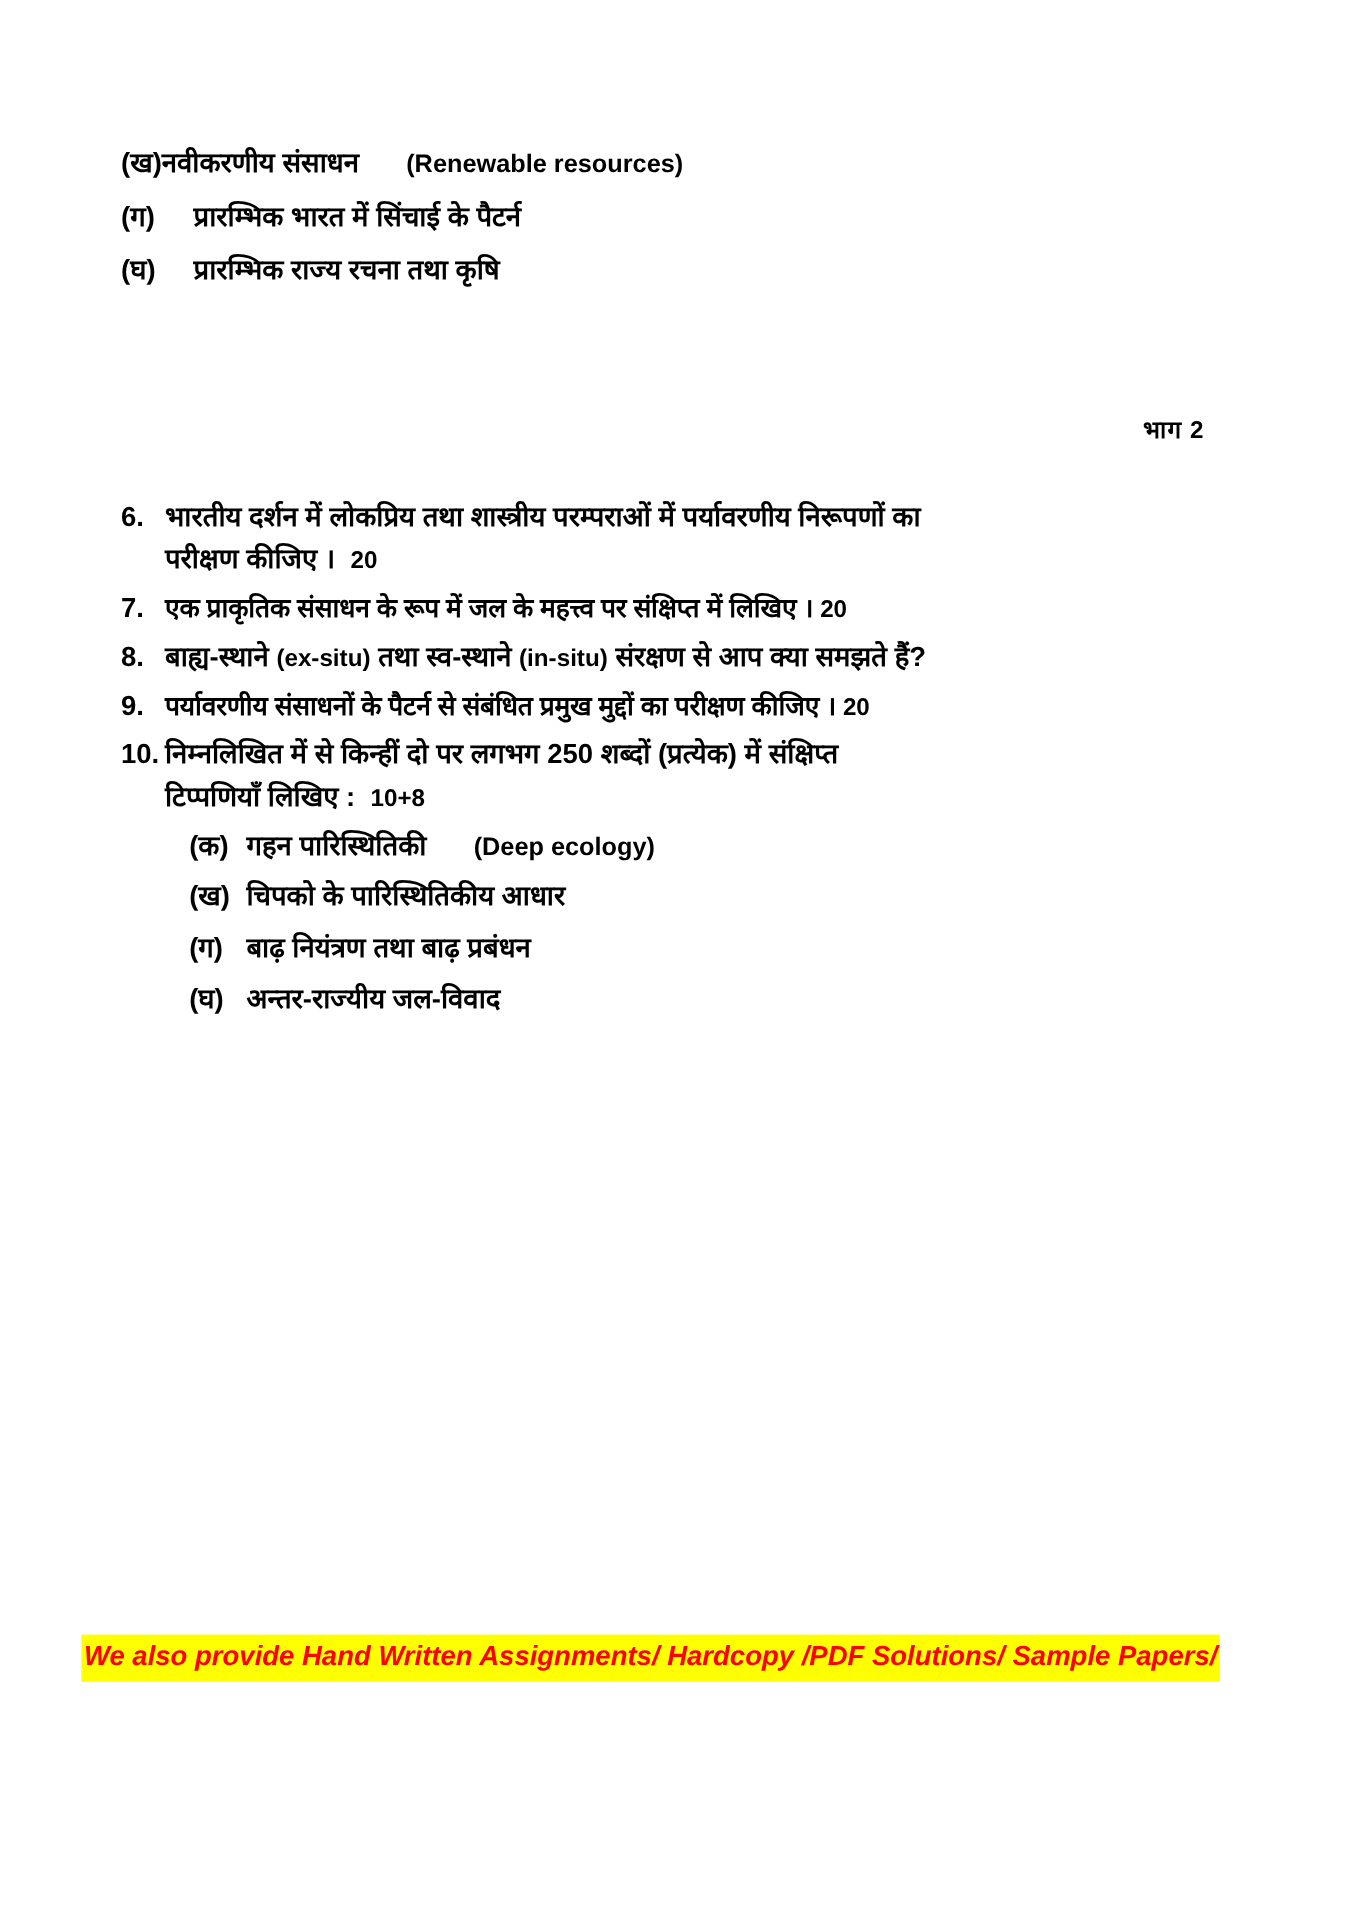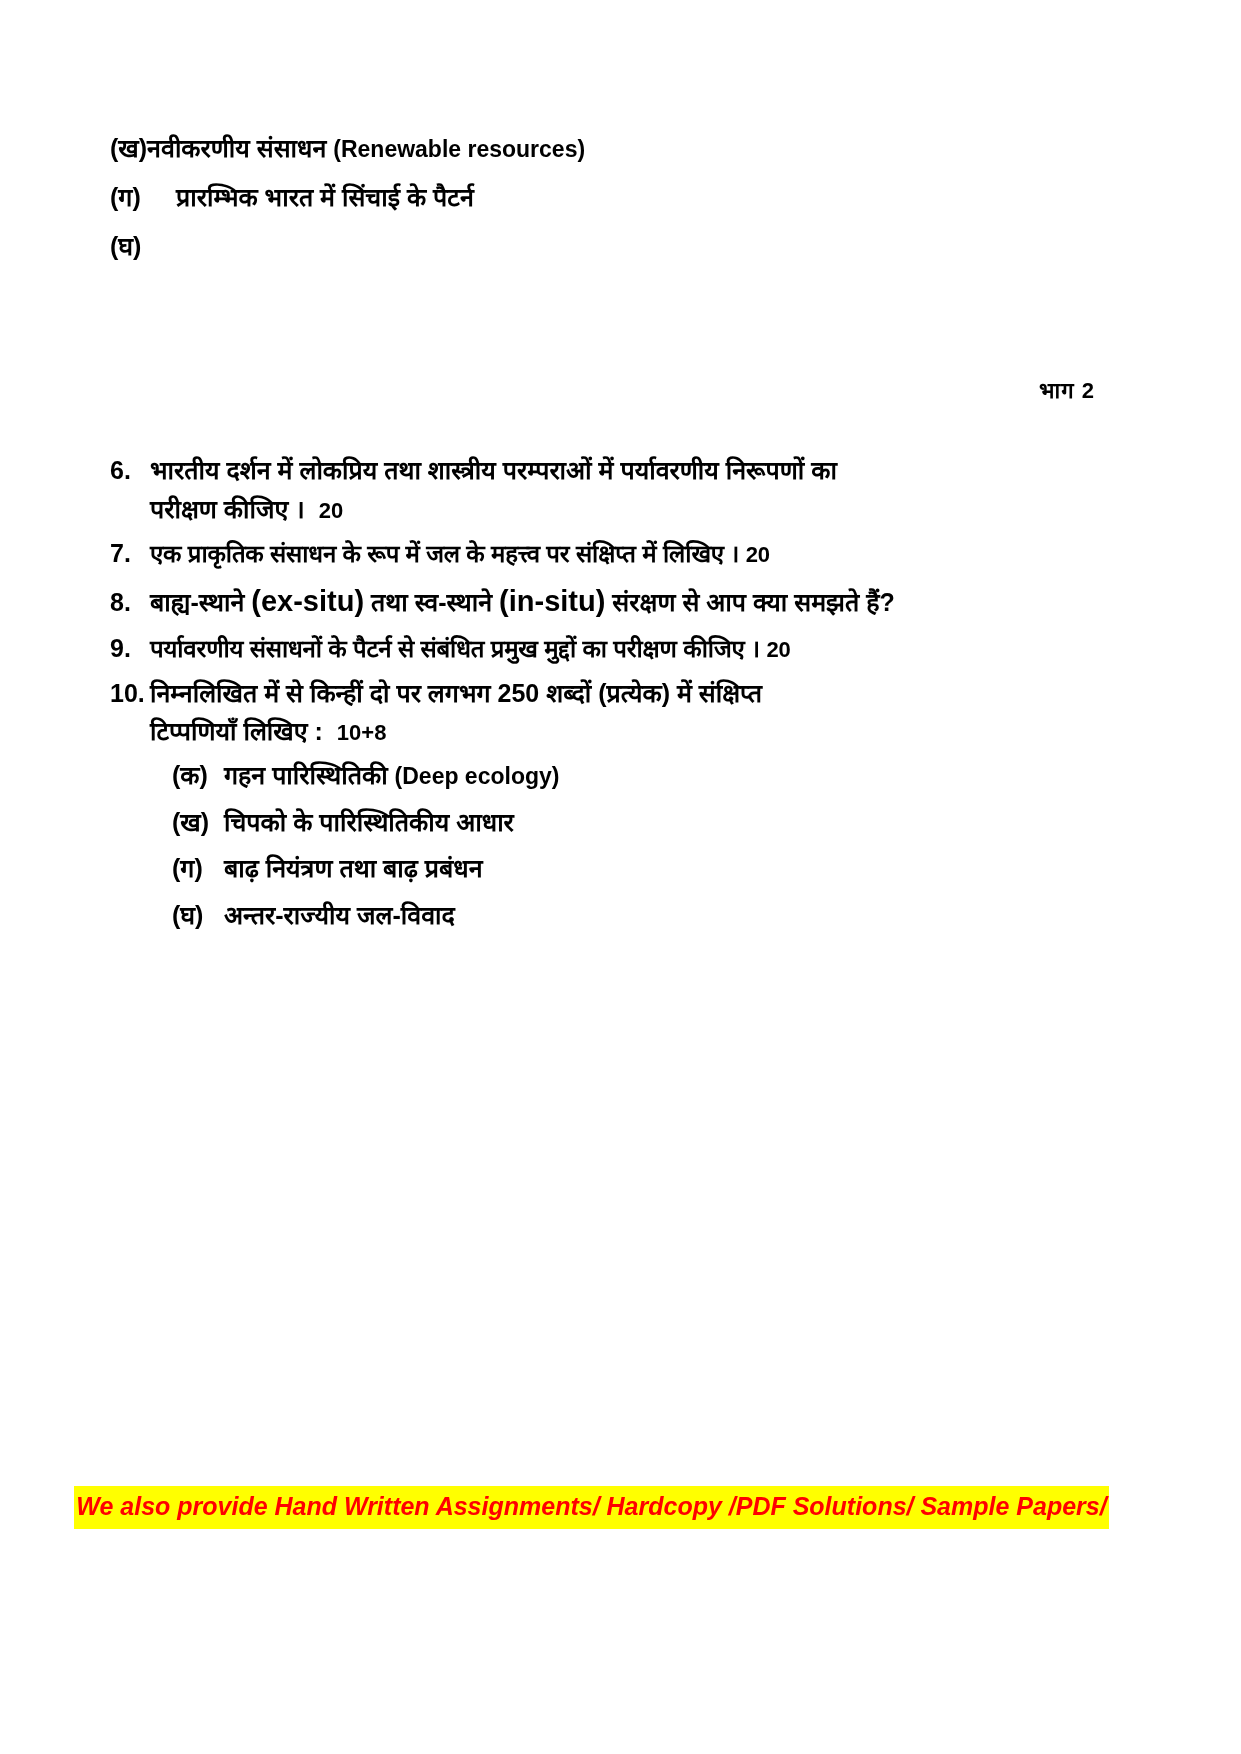--- a/index.html
+++ b/index.html
@@ -48,20 +48,21 @@
   }
   .sub-row .marker.wide { min-width: 66px; }
   .sub-row .body {
     font-weight: bold;
     font-size: 25px;
     line-height: 1.28;
   }
   .sub-row .latin {
     font-weight: bold;
     font-size: 23px;
+    margin-left: 36px;
   }
 
   
   .section-heading {
     text-align: right;
     font-weight: bold;
     font-size: 22px;
     letter-spacing: 1px;
     margin-top: 112px;
     margin-bottom: 0;
@@ -107,21 +108,21 @@
     line-height: 1.45;
     margin-top: 2px;
   }
   .marks {
     font-weight: bold;
     font-size: 22px;
     text-align: center;
   }
   .latin-inline {
     font-weight: bold;
-    font-size: 29px;
+    font-size: 22px;
   }
 
   
   .nested-list {
     margin: 0;
     padding: 0;
     list-style: none;
     padding-left: 62px;
     margin-top: 10px;
   }
@@ -174,20 +175,21 @@
       <li class="sub-row">
         <span class="marker">(ख)</span>
         <span class="body"><span>नवीकरणीय  संसाधन </span><span class="latin">(Renewable resources)</span></span>
       </li>
       <li class="sub-row">
         <span class="marker wide">(ग)</span>
         <span class="body">प्रारम्भिक  भारत  में  सिंचाई  के  पैटर्न</span>
       </li>
       <li class="sub-row">
         <span class="marker wide">(घ)</span>
+        <span class="body">प्रारम्भिक  राज्य  रचना  तथा  कृषि</span>
       </li>
     </ul>
 
     <div class="section-heading">भाग  2</div>
 
     <ol class="q-list">
 
       <li class="q-item">
         <div class="q-line">
           <span class="q-num">6.</span>

